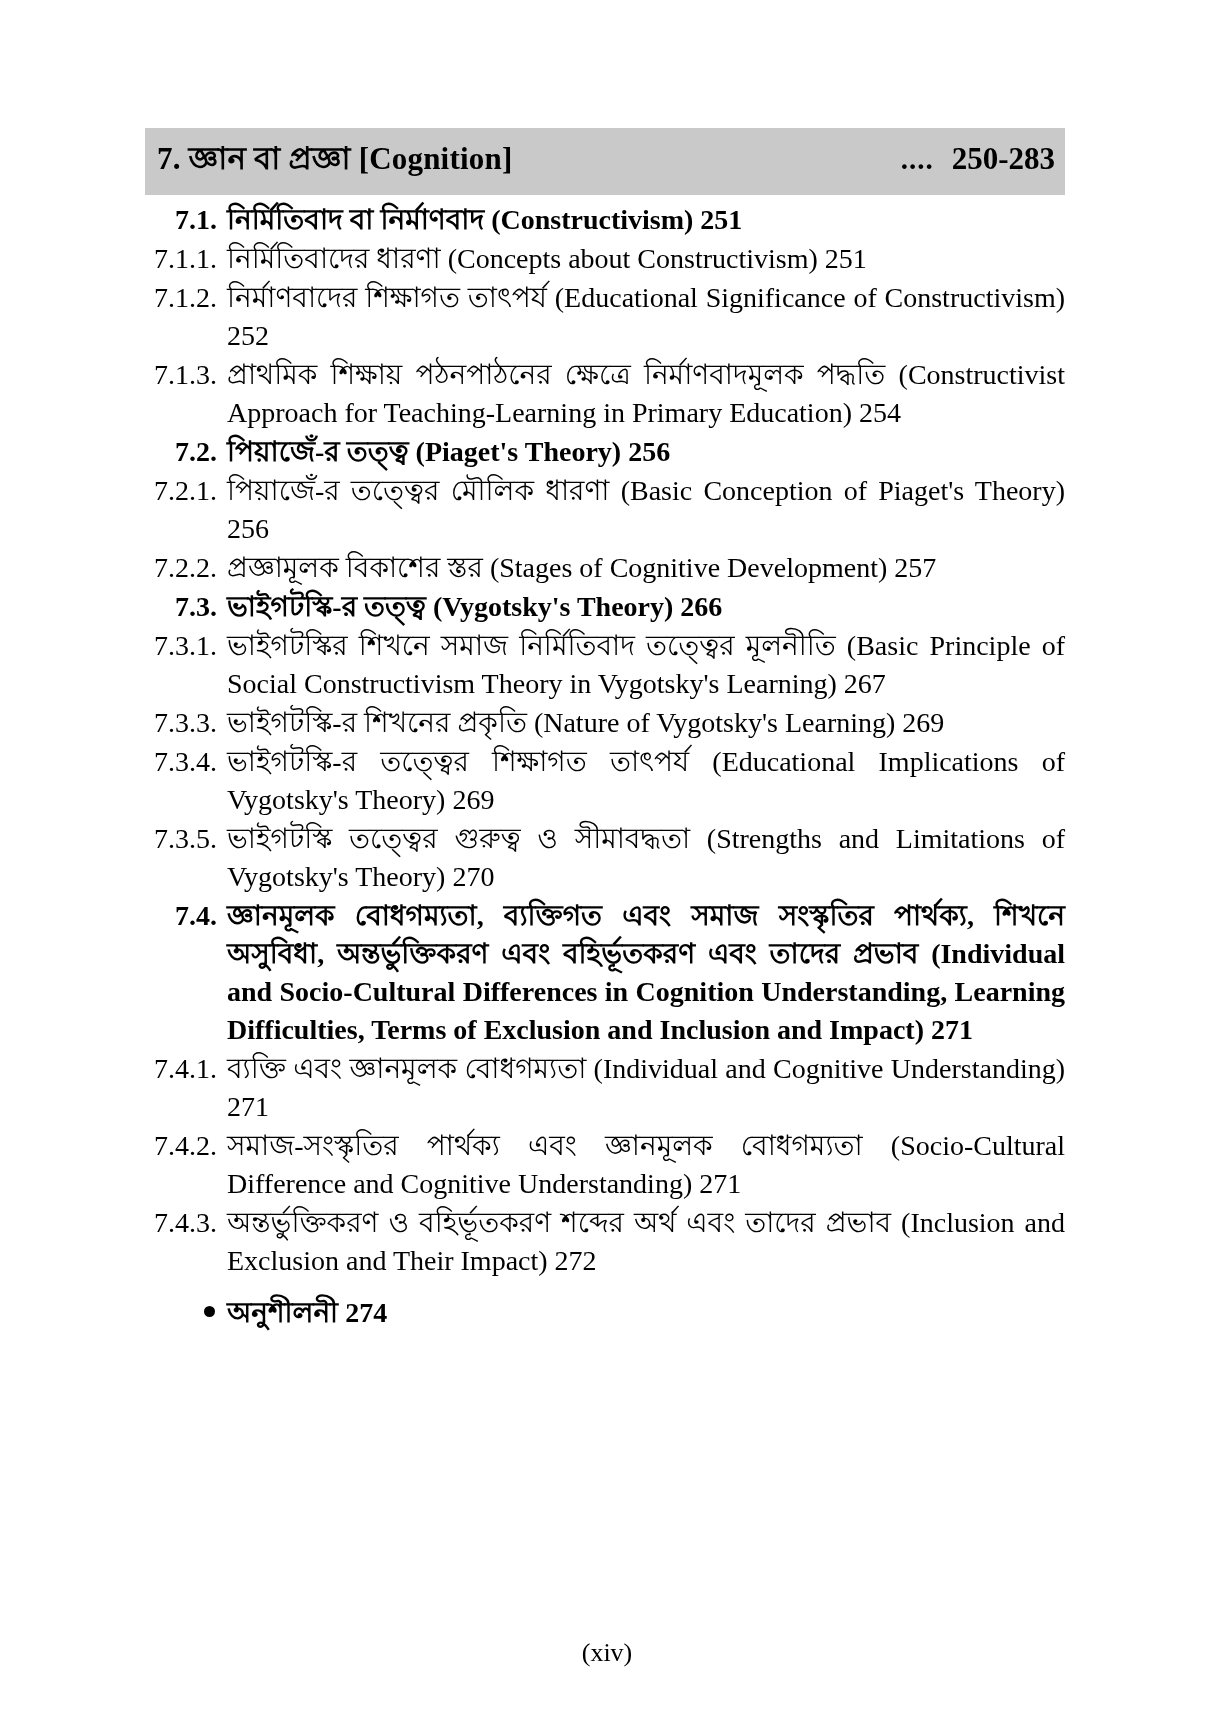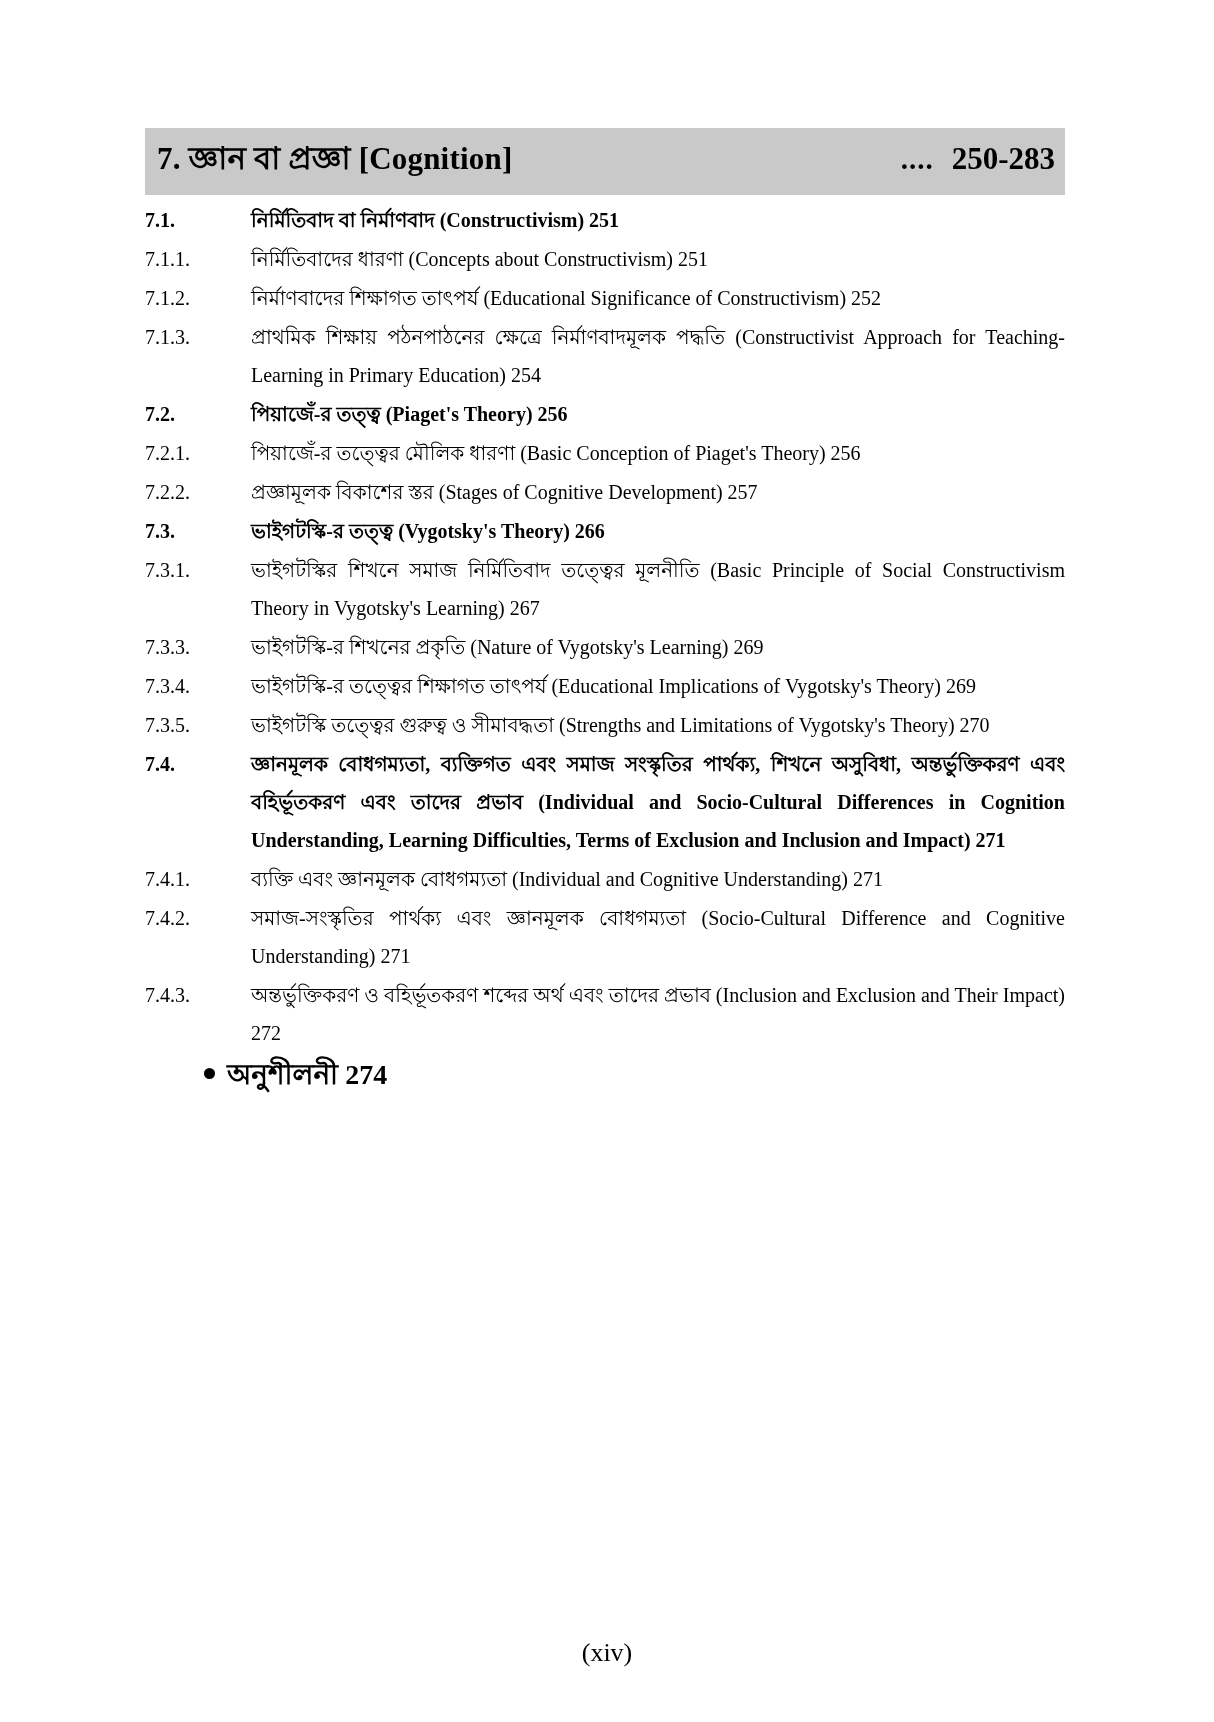--- a/index.html
+++ b/index.html
@@ -66,51 +66,51 @@
     margin: 0;
     padding: 0;
   }
   .toc-row {
     display: flex;
     align-items: flex-start;
     margin-bottom: 1px;
   }
   .toc-num {
     flex: 0 0 82px;
-    font-size: 20px;
+    text-align: right;
+    font-size: 28px;
     line-height: 38px;
     padding-right: 10px;
     box-sizing: border-box;
     white-space: nowrap;
   }
   .toc-text {
     flex: 1 1 auto;
-    font-size: 20px;
+    font-size: 28px;
     line-height: 38px;
     text-align: justify;
     text-justify: inter-word;
     hyphens: none;
-    margin-left: 24px;
   }
   .toc-row.level1 .toc-num,
   .toc-row.level1 .toc-text {
     font-weight: bold;
   }
   .toc-row.level1 .toc-num {
     flex: 0 0 82px;
   }
   .toc-row.level1 .toc-text {
     text-align: justify;
   }
 
   
   .toc-bullet-row {
     display: flex;
     align-items: flex-start;
-    margin-top: 4px;
+    margin-top: 14px;
   }
   .bullet-gutter {
     flex: 0 0 82px;
     text-align: right;
     padding-right: 12px;
     box-sizing: border-box;
     font-size: 22px;
     line-height: 38px;
   }
   .bullet-dot {

